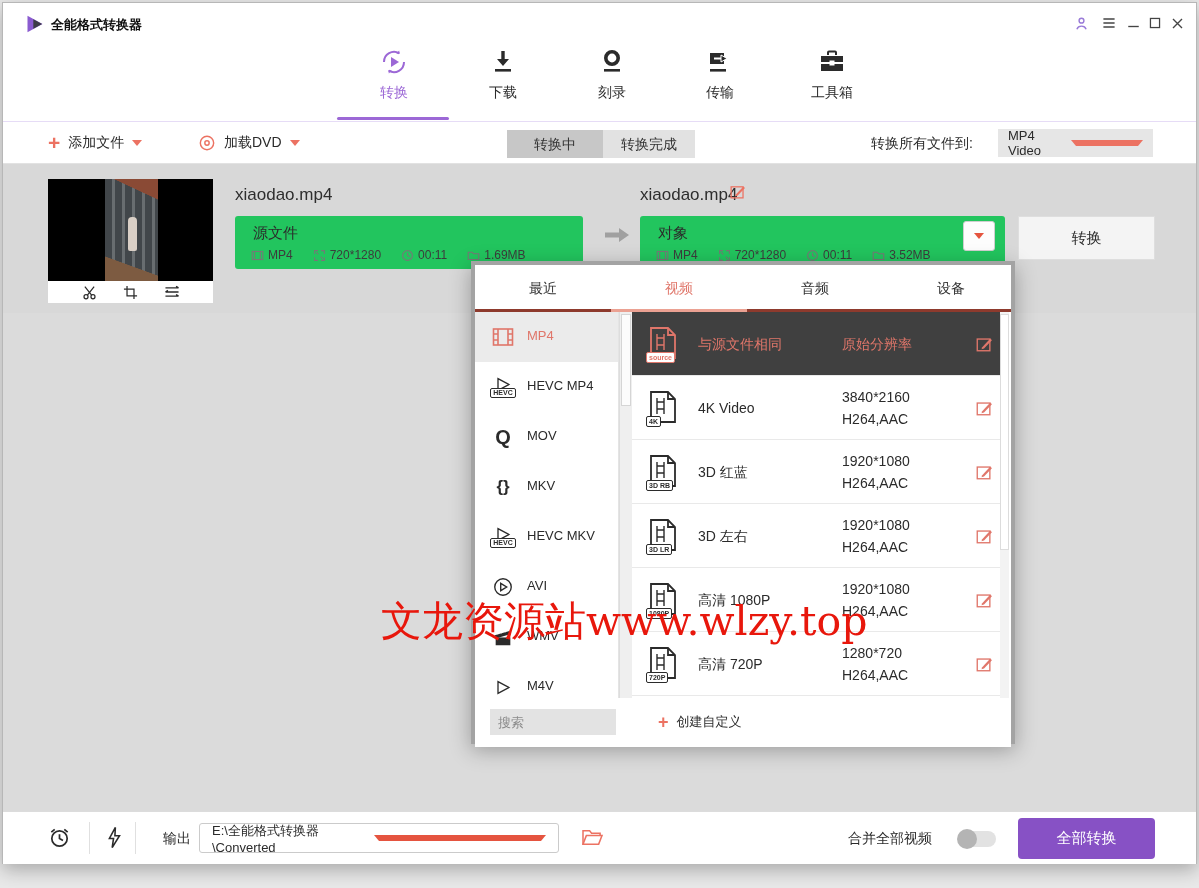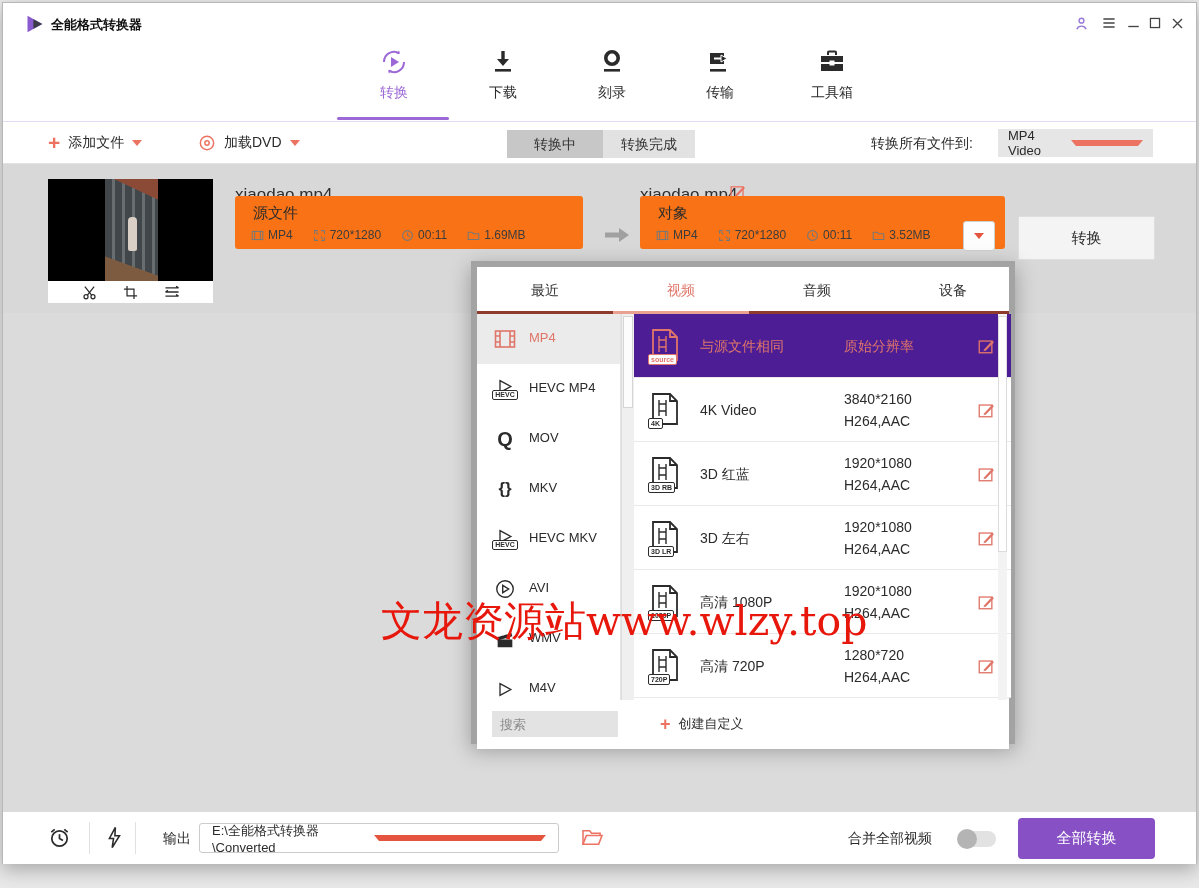--- a/index.html
+++ b/index.html
@@ -36,49 +36,49 @@
   .thumb-photo { position:absolute; left:57px; top:0; width:53px; height:102px;
     background:
       linear-gradient(205deg, #8a4a35 0 16%, rgba(0,0,0,0) 16.5%),
       linear-gradient(20deg, #7d5b41 0 20%, rgba(0,0,0,0) 20.5%),
       repeating-linear-gradient(90deg, #41464a 0 7px, #686d70 7px 10px);
   }
   .thumb-person { position:absolute; left:80px; top:38px; width:9px; height:34px; background:#d9cfc6; border-radius:4px 4px 2px 2px; }
   .thumb-tools { position:absolute; left:0; top:102px; width:165px; height:22px; background:#fff; display:flex; align-items:center; justify-content:center; gap:24px; }
   .thumb-tools svg { cursor:pointer; }
   .fname { position:absolute; top:21px; font-size:17px; color:#2e2e2e; }
-  .info-panel { position:absolute; top:32px; height:53px; background:#f97316; border-radius:3px; }
+  .info-panel { position:absolute; top:52px; height:53px; background:#22c55e; border-radius:3px; }
   .info-title { position:absolute; left:18px; top:8px; font-size:15px; color:#2b2b2b; }
   .stats { position:absolute; left:16px; top:32px; display:flex; align-items:center; gap:6px; }
   .stat { display:flex; align-items:center; gap:4px; margin-right:14px; }
   .stat span { font-size:12px; color:#3c3c3c; }
   .arrow-mid { position:absolute; left:600px; top:61px; }
   .edit-fname { position:absolute; left:726px; top:19px; width:18px; height:18px; cursor:pointer; }
   .drop-btn { position:absolute; left:960px; top:57px; width:32px; height:30px; background:#fdfdfd; border:1px solid #cfcfcf; border-radius:3px; display:flex; align-items:center; justify-content:center; cursor:pointer; }
   .convert-btn { position:absolute; left:1015px; top:52px; width:137px; height:44px; background:#f4f4f4; border:1px solid #dedede; font-size:15px; color:#2b2b2b; text-align:center; line-height:42px; cursor:pointer; }
   
   .mainarea { position:absolute; left:0; top:310px; width:100%; height:498px; background:#dbdbdb; }
   
-  .popup { position:absolute; left:468px; top:258px; width:544px; height:483px; background:#fff; border:6px solid #a3a3a3; box-shadow:0 6px 20px rgba(0,0,0,.3); z-index:10; }
+  .popup { position:absolute; left:468px; top:258px; width:544px; height:483px; background:#fff; border:4px solid #a3a3a3; box-shadow:0 6px 20px rgba(0,0,0,.3); z-index:10; }
   .pp-tab { position:absolute; top:0; width:136px; height:44px; line-height:46px; text-align:center; font-size:14px; color:#333; cursor:pointer; }
   .pp-tab.active { color:#e0766a; }
   .pp-underline { position:absolute; left:0; top:44px; width:100%; height:3px; background:#8e3a2d; }
   .pp-underline i { position:absolute; left:136px; top:0; width:136px; height:3px; background:#eba192; }
   .pp-left { position:absolute; left:0; top:47px; width:144px; height:386px; overflow:hidden; border-right:1px solid #e4e4e4; }
   .fmt-row { position:relative; width:144px; height:50px; cursor:pointer; }
   .fmt-row.active { background:#ebebeb; }
   .fmt-ic { position:absolute; left:14px; top:11px; width:28px; height:28px; display:flex; align-items:center; justify-content:center; flex-direction:column; color:#2b2b2b; }
   .fmt-label { position:absolute; left:52px; top:16px; font-size:13px; color:#2b2b2b; white-space:nowrap; }
   .fmt-row.active .fmt-label { color:#e0766a; }
   .hevc-badge { font-size:7px; font-weight:bold; border:1px solid #2b2b2b; border-radius:2px; padding:0 2px; line-height:8px; background:#fff; margin-top:-4px; }
   .pp-scroll { position:absolute; left:144px; top:47px; width:13px; height:386px; background:#efefef; border-left:1px solid #ddd; }
   .pp-scroll i { position:absolute; left:1px; top:2px; width:10px; height:92px; background:#fcfcfc; border:1px solid #d5d5d5; }
   .pp-right { position:absolute; left:157px; top:47px; width:377px; height:386px; overflow:hidden; }
   .preset-row { position:relative; width:100%; height:64px; border-bottom:1px solid #e9e9e9; cursor:pointer; background:#fff; }
-  .preset-row.selected { background:#4c1d95; }
+  .preset-row.selected { background:#404040; }
   .p-icon { position:absolute; left:16px; top:14px; width:34px; height:36px; }
   .p-badge { position:absolute; left:-2px; bottom:-1px; font-size:7px; font-weight:bold; color:#2b2b2b; background:#fff; border:1px solid #2b2b2b; border-radius:2px; padding:0 2px; line-height:9px; white-space:nowrap; }
   .preset-row.selected .p-badge { color:#e0766a; border-color:#e0766a; }
   .p-name { position:absolute; left:66px; top:24px; font-size:14px; color:#2b2b2b; white-space:nowrap; }
   .p-detail { position:absolute; left:210px; top:24px; font-size:14px; color:#2b2b2b; white-space:nowrap; }
   .p-res { position:absolute; left:210px; top:13px; font-size:14px; color:#2b2b2b; }
   .p-codec { position:absolute; left:210px; top:35px; font-size:14px; color:#2b2b2b; }
   .preset-row.selected .p-name, .preset-row.selected .p-detail { color:#e0766a; }
   .p-edit { position:absolute; right:16px; top:23px; width:18px; height:18px; cursor:pointer; }
   .pp-rscroll { position:absolute; right:2px; top:47px; width:9px; height:386px; background:#f3f3f3; }

